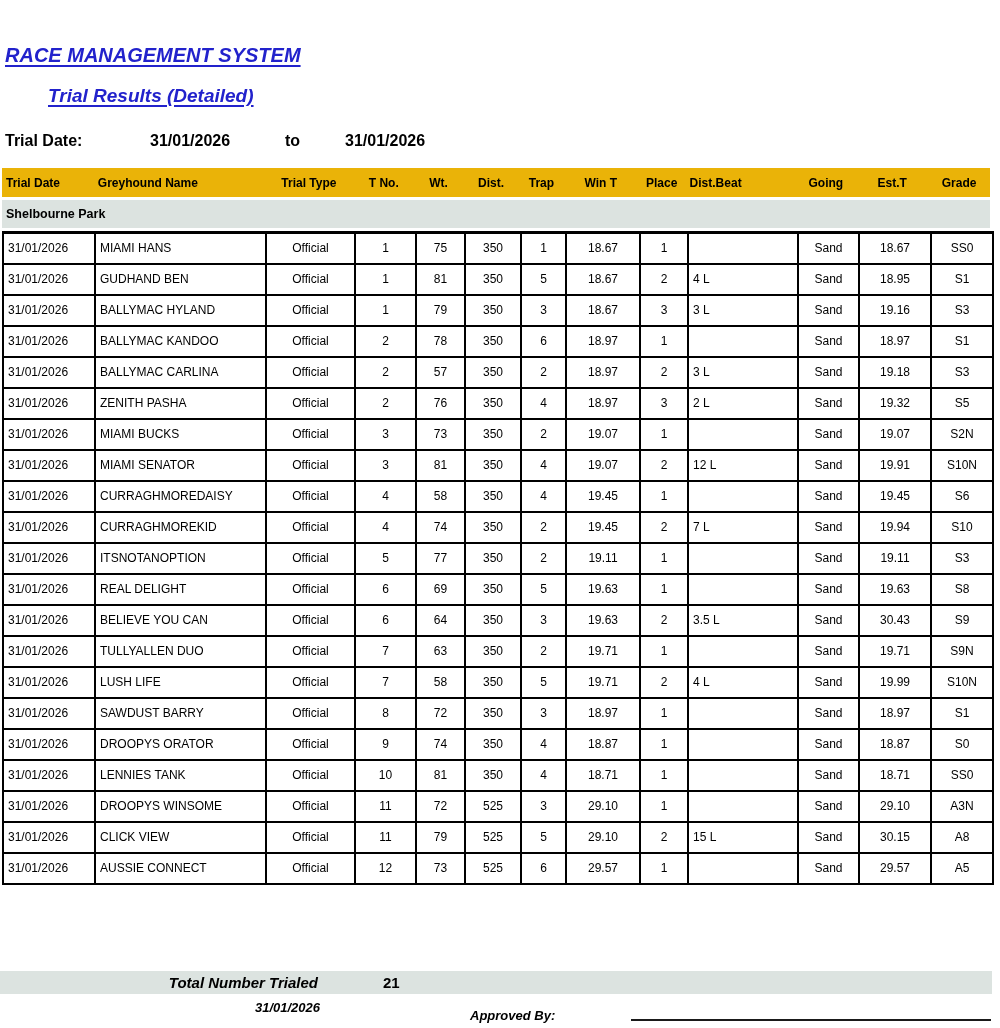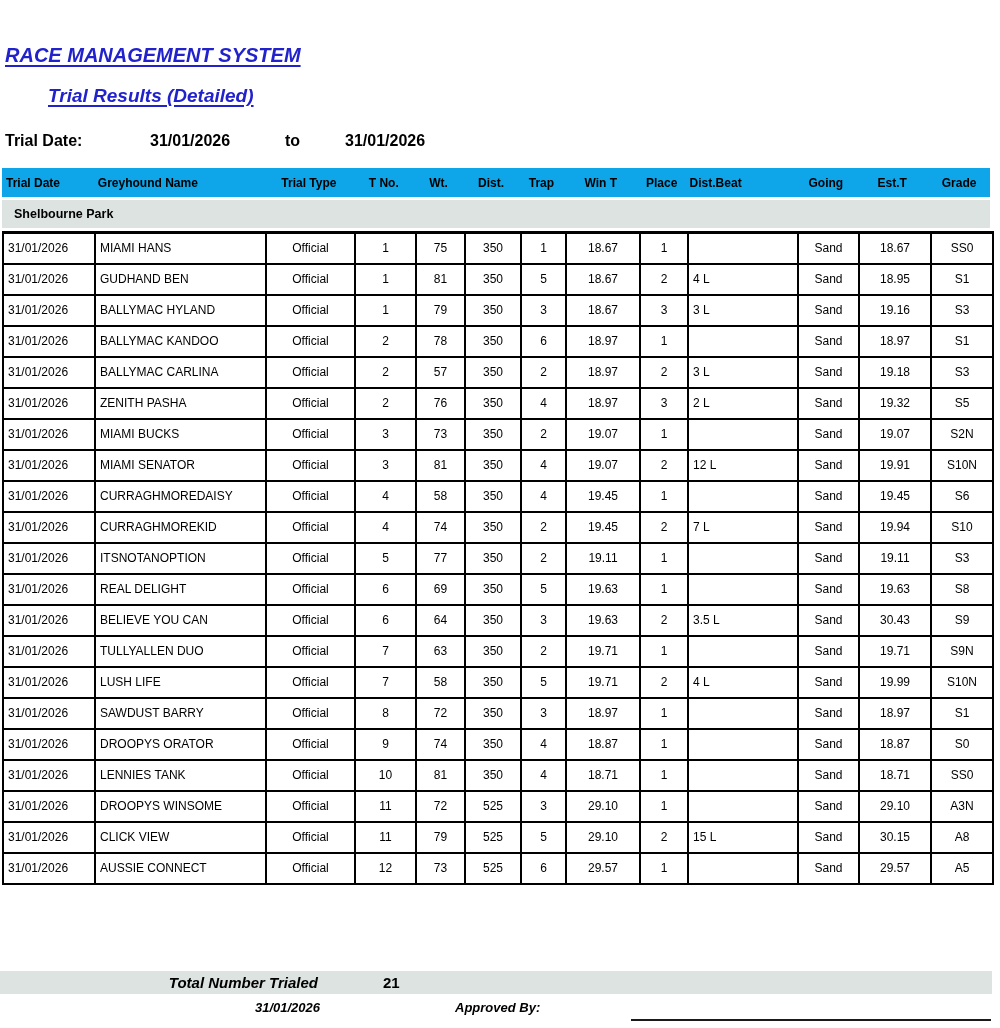--- a/index.html
+++ b/index.html
@@ -21,32 +21,32 @@
   .date-line { position:absolute; top:132px; left:0; width:1000px; height:20px; font-size:16px; font-weight:bold; }
   .date-line span { position:absolute; white-space:nowrap; }
   .dl-label { left:5px; }
   .dl-from  { left:150px; }
   .dl-tolabel { left:285px; }
   .dl-to    { left:345px; }
 
   
   .col-header-row {
     position:absolute; top:168px; left:2px; width:988px; height:29px;
-    background:#0ea5e9; display:flex; align-items:center;
+    background:#eab308; display:flex; align-items:center;
     font-size:12px; font-weight:bold;
   }
   .hcell { height:100%; display:flex; align-items:center; }
   .hcell.al { justify-content:flex-start; padding-left:4px; }
   .hcell.ac { justify-content:center; }
 
   
   .section-row {
     position:absolute; top:200px; left:2px; width:988px; height:28px;
     background:#dce3e0; display:flex; align-items:center;
-    font-size:12.5px; font-weight:bold; padding-left:12px;
+    font-size:12.5px; font-weight:bold; padding-left:4px;
   }
 
   
   table.results {
     position:absolute; top:231px; left:2px; width:988px;
     border-collapse:collapse; table-layout:fixed;
     font-size:12px;
   }
   table.results { border-top:3px solid #000; }
   table.results td {
@@ -59,21 +59,21 @@
   .footer-bar {
     position:absolute; top:971px; left:0; width:992px; height:23px;
     background:#dce3e0; font-size:15px;
   }
   .footer-bar span { position:absolute; top:3px; }
   .total-label { left:0; width:318px; text-align:right; font-weight:bold; font-style:italic; }
   .total-value { left:383px; font-weight:bold; }
   .footer-line2 { position:absolute; top:1000px; left:0; width:1000px; height:18px; font-size:13px; font-weight:bold; font-style:italic; }
   .footer-line2 span { position:absolute; top:0; white-space:nowrap; }
   .f-date { left:0; width:320px; text-align:right; }
-  .f-approved { left:455px; }
+  .f-approved { left:470px;margin-top:8px; }
   .sig-line { position:absolute; top:1019px; left:631px; width:360px; height:2px; background:#1a1a1a; }
 </style>
 </head>
 <body>
 
 <div class="page">
 
   <div class="title2">RACE MANAGEMENT SYSTEM</div>
   <div class="title3">Trial Results (Detailed)</div>
 

